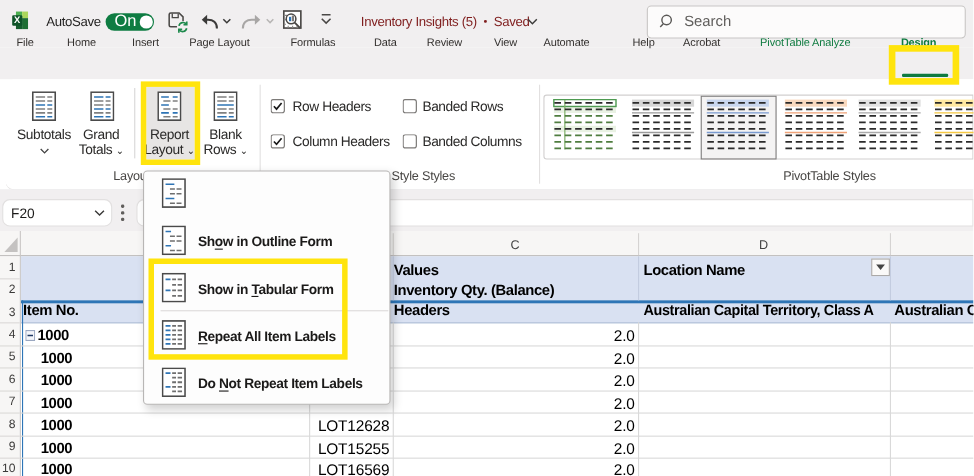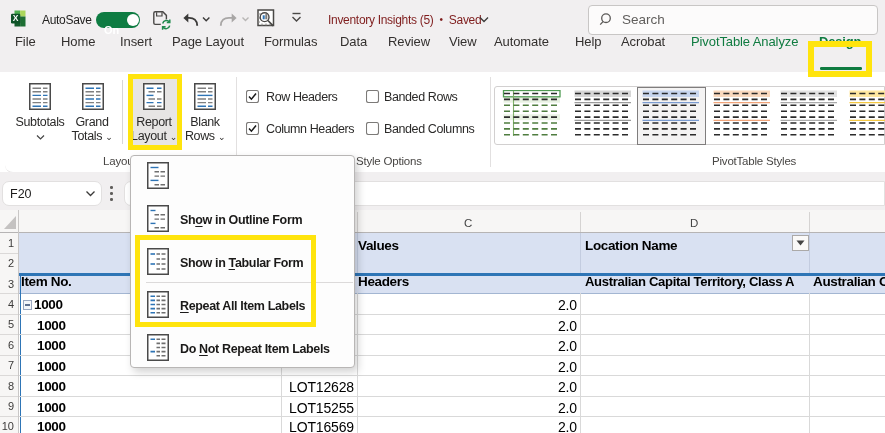--- a/index.html
+++ b/index.html
@@ -3,21 +3,21 @@
 <meta charset="utf-8">
 <style>
 html,body{margin:0;padding:0}
 #app{position:relative;width:885px;height:433px;overflow:hidden;background:#fff;
  font-family:"Liberation Sans",sans-serif;-webkit-font-smoothing:antialiased}
 .abs{position:absolute}
 .nw{white-space:nowrap}
 
 #titlebar{left:0;top:0;width:885px;height:43px;background:#F1EFF0}
 #tabrow{left:0;top:43px;width:885px;height:29px;background:#F1EFF0}
-.tab{position:absolute;top:34px;font-size:13px;letter-spacing:-0.1px;color:#33302E;white-space:nowrap}
+.tab{position:absolute;top:34px;font-size:10px;letter-spacing:-0.1px;color:#33302E;white-space:nowrap}
 .tabg{color:#0F7B40}
 #ribbon{left:5px;top:72px;width:880px;height:100px;background:#fff;border-radius:8px 0 0 8px;border-bottom:1px solid #E3E1E1}
 .glabel{position:absolute;top:155px;font-size:11.5px;letter-spacing:-0.2px;color:#484644;white-space:nowrap}
 .gsep{position:absolute;top:77px;width:1px;height:90px;background:#E2E0E0}
 .rlabel{position:absolute;font-size:12.5px;letter-spacing:-0.35px;color:#2b2a29;white-space:nowrap;text-align:center}
 .cblabel{position:absolute;font-size:12.5px;letter-spacing:-0.4px;color:#2b2a29;white-space:nowrap}
 
 #fstrip{left:0;top:172px;width:885px;height:38px;background:#F1EFF0}
 #namebox{left:2px;top:181px;width:100px;height:25px;background:#fff;border:1px solid #E2E0E0;border-radius:7px;box-sizing:border-box}
 #fxbar{left:124px;top:181px;width:761px;height:25px;background:#fff;border:1px solid #E2E0E0;border-radius:7px 0 0 7px;box-sizing:border-box}
@@ -47,21 +47,21 @@
    <rect x="3.5" y="0.5" width="5.6" height="6" fill="#4caf50"></rect>
    <rect x="9.1" y="0.5" width="5.4" height="6" fill="#abd65c"></rect>
    <rect x="9.1" y="6.5" width="5.4" height="10" fill="#1d6e33"></rect>
    <rect x="3.5" y="6.5" width="5.6" height="10" fill="#155c2d"></rect>
    <rect x="0" y="3.8" width="9.3" height="9.6" rx="1.2" fill="#0E5328"></rect>
    <text x="4.6" y="11.3" font-size="8.5" font-weight="bold" fill="#fff" text-anchor="middle" font-family="Liberation Sans">X</text>
  </svg>
  <div class="abs nw" style="left:42px;top:13px;font-size:12px;letter-spacing:-0.3px;color:#201F1E">AutoSave</div>
 
  <div class="abs" style="left:96px;top:12px;width:44px;height:16px;border-radius:8.5px;background:#0E7C42"></div>
- <div class="abs nw" style="left:104px;top:24px;font-size:11px;color:#fff;font-weight:bold">On</div>
+ <div class="abs nw" style="left:104px;top:11px;font-size:15px;color:#fff;font-weight:normal">On</div>
  <div class="abs" style="left:126.5px;top:14px;width:12px;height:12px;border-radius:50%;background:#fff"></div>
 
  <svg class="abs" style="left:152px;top:10px" width="21" height="21" viewBox="0 0 21 21">
    <path d="M1.8 3.2 q0-1.4 1.4-1.4 h7.6 l3.6 3.6 v7.6 q0 1.4 -1.4 1.4 h-9.8 q-1.4 0 -1.4 -1.4 Z" fill="none" stroke="#4a4846" stroke-width="1.4"></path>
    <path d="M4.6 2.2 v3.8 h5.4 v-3.8" fill="none" stroke="#4a4846" stroke-width="1.2"></path>
    <circle cx="14.2" cy="14.6" r="5.4" fill="#F1EFF0"></circle>
    <path d="M10.7 13.5 a3.7 3.7 0 0 1 6.8-1.2" fill="none" stroke="#1F8A4D" stroke-width="1.5"></path>
    <path d="M17.8 9.5 v3 h-3" fill="none" stroke="#1F8A4D" stroke-width="1.5"></path>
    <path d="M17.7 15.7 a3.7 3.7 0 0 1-6.8 1.2" fill="none" stroke="#1F8A4D" stroke-width="1.5"></path>
    <path d="M10.6 19.7 v-3 h3" fill="none" stroke="#1F8A4D" stroke-width="1.5"></path>
@@ -175,21 +175,21 @@
     </svg>
  <div class="rlabel" style="left:114px;top:115px;width:80px">Report<br>Layout <span style="font-size:9px">⌄</span></div>
  <div class="rlabel" style="left:52px;top:115px;width:80px">Grand<br>Totals <span style="font-size:9px">⌄</span></div>
  <div class="rlabel" style="left:165px;top:115px;width:80px">Blank<br>Rows <span style="font-size:9px">⌄</span></div>
 
  <div class="abs" style="left:121.5px;top:80px;width:1px;height:64px;background:#D8D6D6"></div>
  <div class="gsep" style="left:236px"></div>
  <div class="gsep" style="left:490px"></div>
 
  <div class="glabel" style="left:103px">Layout</div>
- <div class="glabel" style="left:356px">Style Options</div>
+ <div class="glabel" style="left:356px">Style Styles</div>
  <div class="glabel" style="left:712px">PivotTable Styles</div>
 
  <svg class="abs" style="left:246px;top:90px" width="14" height="14" viewBox="0 0 14 14">
   <rect x="0.5" y="0.5" width="12" height="12" rx="2" fill="#fff" stroke="#7c7a78" stroke-width="1.1"></rect>
   <path d="M3 6.6 l2.4 2.6 L10 3.6" fill="none" stroke="#1a1a1a" stroke-width="1.5"></path>
  </svg>
  <div class="cblabel" style="left:266px;top:90px">Row Headers</div>
  <svg class="abs" style="left:366px;top:90px" width="14" height="14" viewBox="0 0 14 14">
   <rect x="0.5" y="0.5" width="12" height="12" rx="2" fill="#fff" stroke="#7c7a78" stroke-width="1.1"></rect>
  </svg>
@@ -342,20 +342,21 @@
  <div class="vgrid" style="left:281px;top:293px;height:140px"></div>
  <div class="vgrid" style="left:357px;top:293px;height:140px"></div>
  <div class="vgrid" style="left:580px;top:293px;height:140px"></div>
  <div class="vgrid" style="left:809px;top:293px;height:140px"></div>
  <div class="vgrid" style="left:357px;top:233px;height:40px;background:#C3CCE0"></div>
  <div class="vgrid" style="left:580px;top:233px;height:40px;background:#C3CCE0"></div>
  <div class="vgrid" style="left:809px;top:233px;height:40px;background:#C3CCE0"></div>
 
  <div class="ct" style="left:358px;top:238px">Values</div>
  <div class="ct" style="left:585px;top:238px">Location Name</div>
+ <div class="ct" style="left:358px;top:256px">Inventory Qty. (Balance)</div>
  <div class="ct" style="left:21px;top:274px">Item No.</div>
  <div class="ct" style="left:358px;top:274px">Headers</div>
  <div class="ct" style="left:585px;top:274px;transform:scaleX(0.97);transform-origin:left">Australian Capital Territory, Class A</div>
  <div class="ct" style="left:813px;top:274px">Australian C</div>
 
  <div class="abs" style="left:792px;top:235px;width:17px;height:16px;background:#FAF9F8;border:1px solid #ABA9A8;box-sizing:border-box"></div>
  <svg class="abs" style="left:796px;top:240px" width="9" height="6" viewBox="0 0 9 6">
       <path d="M0.5 0.5 h8 L4.5 5.5 Z" fill="#444"></path>
     </svg>
 

